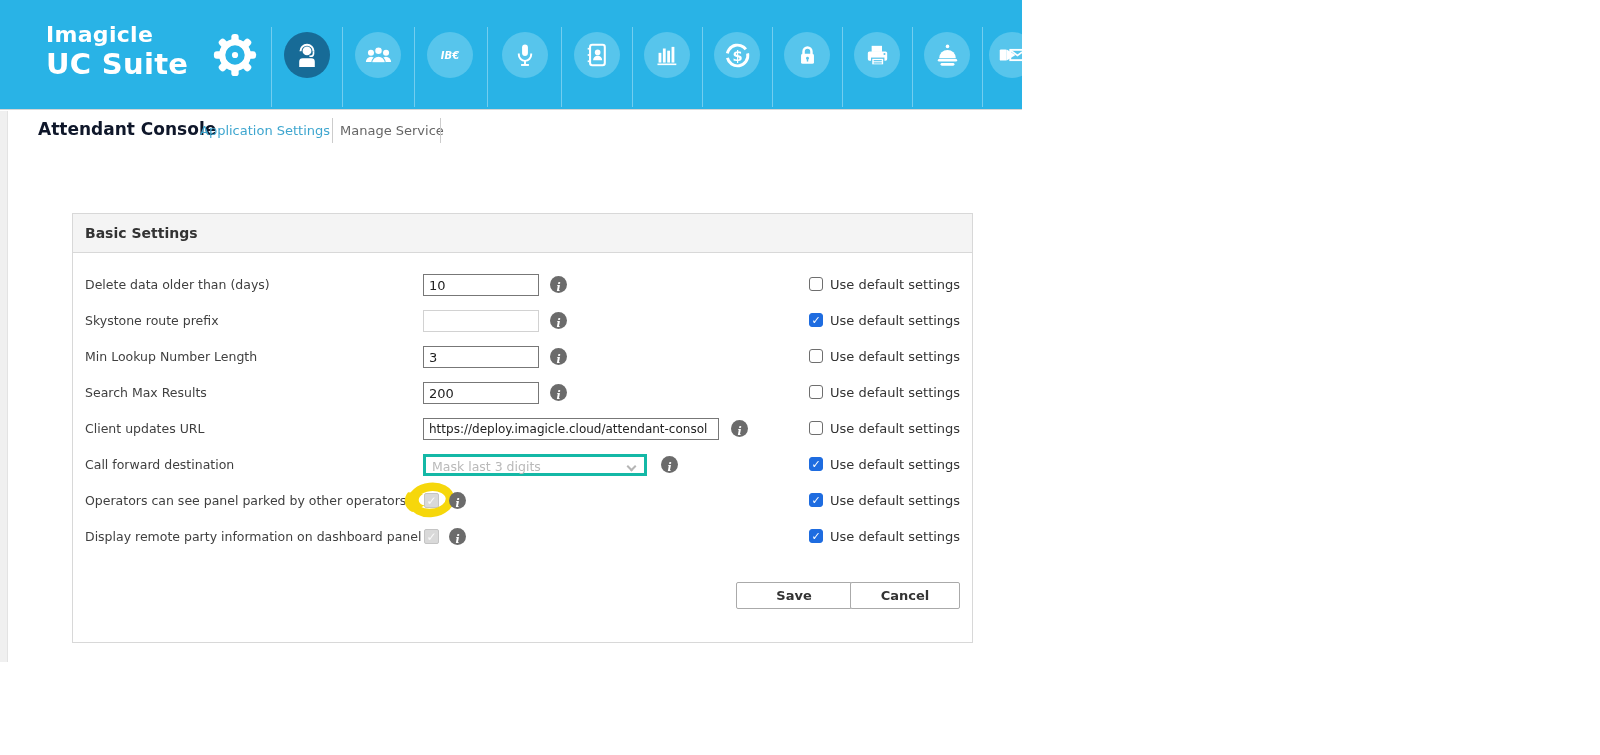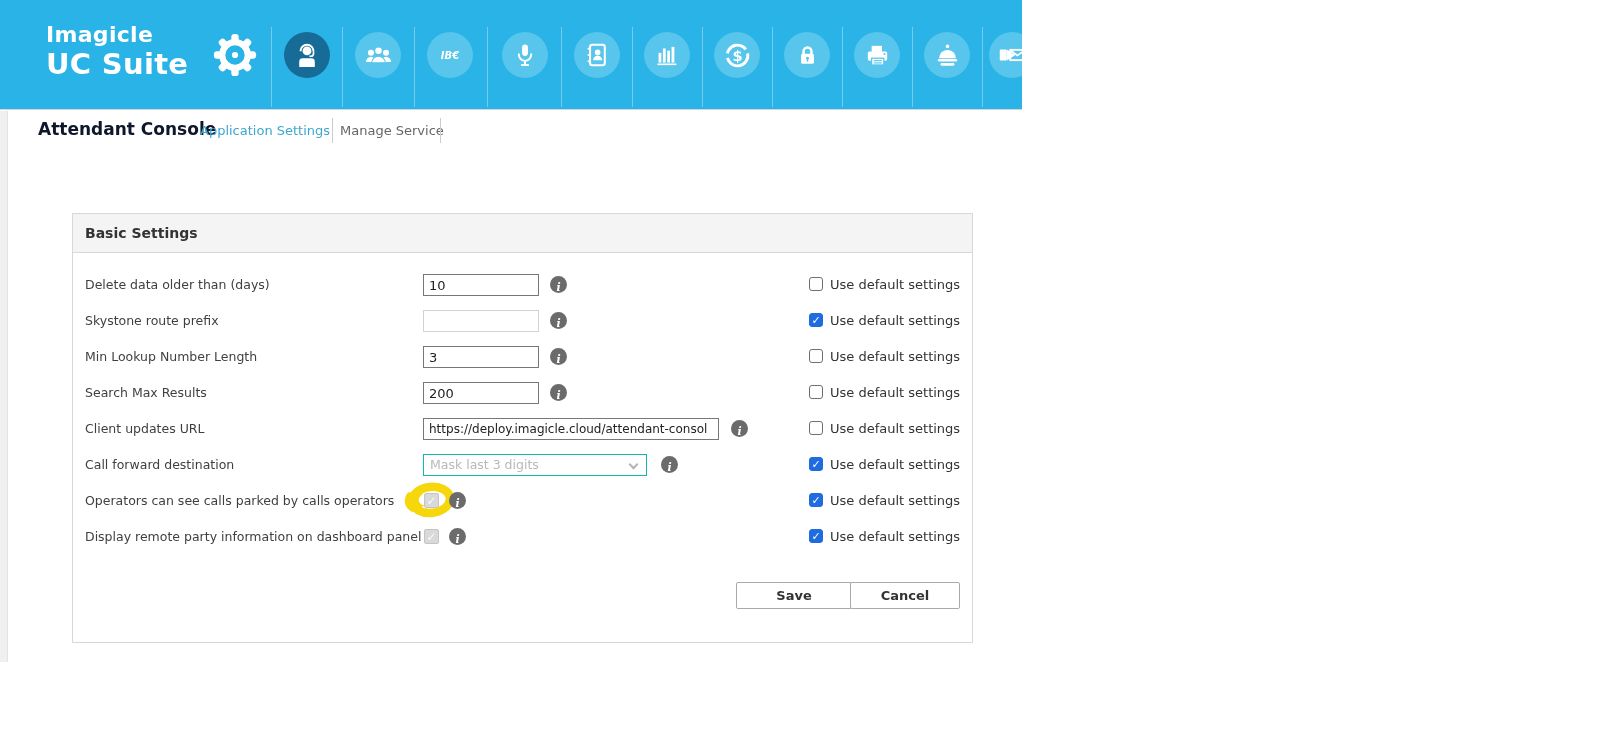--- a/index.html
+++ b/index.html
@@ -35,21 +35,21 @@
   .panel { position:absolute; left:72px; top:213px; width:901px; height:430px;
            background:#fff; border:1px solid #d8d8d8; }
   .panel-head { height:39px; background:#f4f4f4; border-bottom:1px solid #d8d8d8;
                 line-height:39px; padding-left:12px; font-size:14px; font-weight:bold; color:#333; }
   .row { position:absolute; left:0; width:899px; height:36px; }
   .flabel { position:absolute; left:12px; top:0; line-height:36px; font-size:12.5px; color:#3f3f3f; white-space:nowrap; }
   .tin { position:absolute; left:350px; top:7px; width:116px; height:22px; border:1px solid #777;
          font-family:"DejaVu Sans","Liberation Sans",sans-serif; font-size:13px; color:#222; padding:1px 5px; background:#fff; }
   .tin:disabled, .tin.dis { border-color:#d2d2d2; background:#fff; }
   .tin.wide { width:296px; font-size:12px; }
-  .sel { position:absolute; left:350px; top:7px; width:224px; height:22px; border:1px solid #14b8a6;
+  .sel { position:absolute; left:350px; top:7px; width:224px; height:22px; border:3px solid #14b8a6;
          background:#fff; color:#b9b9b9; font-size:12.5px; line-height:20px; padding-left:6px; }
   .sel .chev { position:absolute; right:9px; top:6px; width:7px; height:7px;
                border-right:2px solid #b5b5b5; border-bottom:2px solid #b5b5b5; transform:rotate(45deg); }
   .info { position:absolute; top:9px; width:17px; height:17px; border-radius:50%; background:#6b6b6b;
           cursor:pointer; text-align:center; }
   .info::before { content:"i"; color:#fff; font-family:"DejaVu Serif","Liberation Serif",serif;
                   font-style:italic; font-weight:bold; font-size:11px; line-height:17px; }
   .i-a { left:477px; } .i-b { left:658px; } .i-c { left:588px; } .i-d { left:376px; }
 
   
@@ -275,21 +275,21 @@
       <div class="sel">
         <span>Mask last 3 digits</span>
         <span class="chev"></span>
       </div>
       <span class="info i-c"></span>
       <span class="ud-cb on"></span>
       <span class="ud-lbl">Use default settings</span>
     </div>
 
     <div class="row" style="top:269px">
-      <span class="flabel">Operators can see calls parked by calls operators</span>
+      <span class="flabel">Operators can see panel parked by other operators</span>
       <span class="dis-cb"></span>
       <svg class="hl-blob" viewBox="0 0 52 38">
         <g transform="rotate(-6 26 19)">
           <ellipse cx="27" cy="19" rx="19" ry="13" fill="none" stroke="#f6d70b" stroke-width="8.5"></ellipse>
           <path d="M5 9 C-1 15 -1 24 7 29 L20 24 C13 22 13 15 20 12 Z" fill="#f6d70b"></path>
         </g>
       </svg>
       <span class="info i-d"></span>
       <span class="ud-cb on"></span>
       <span class="ud-lbl">Use default settings</span>

